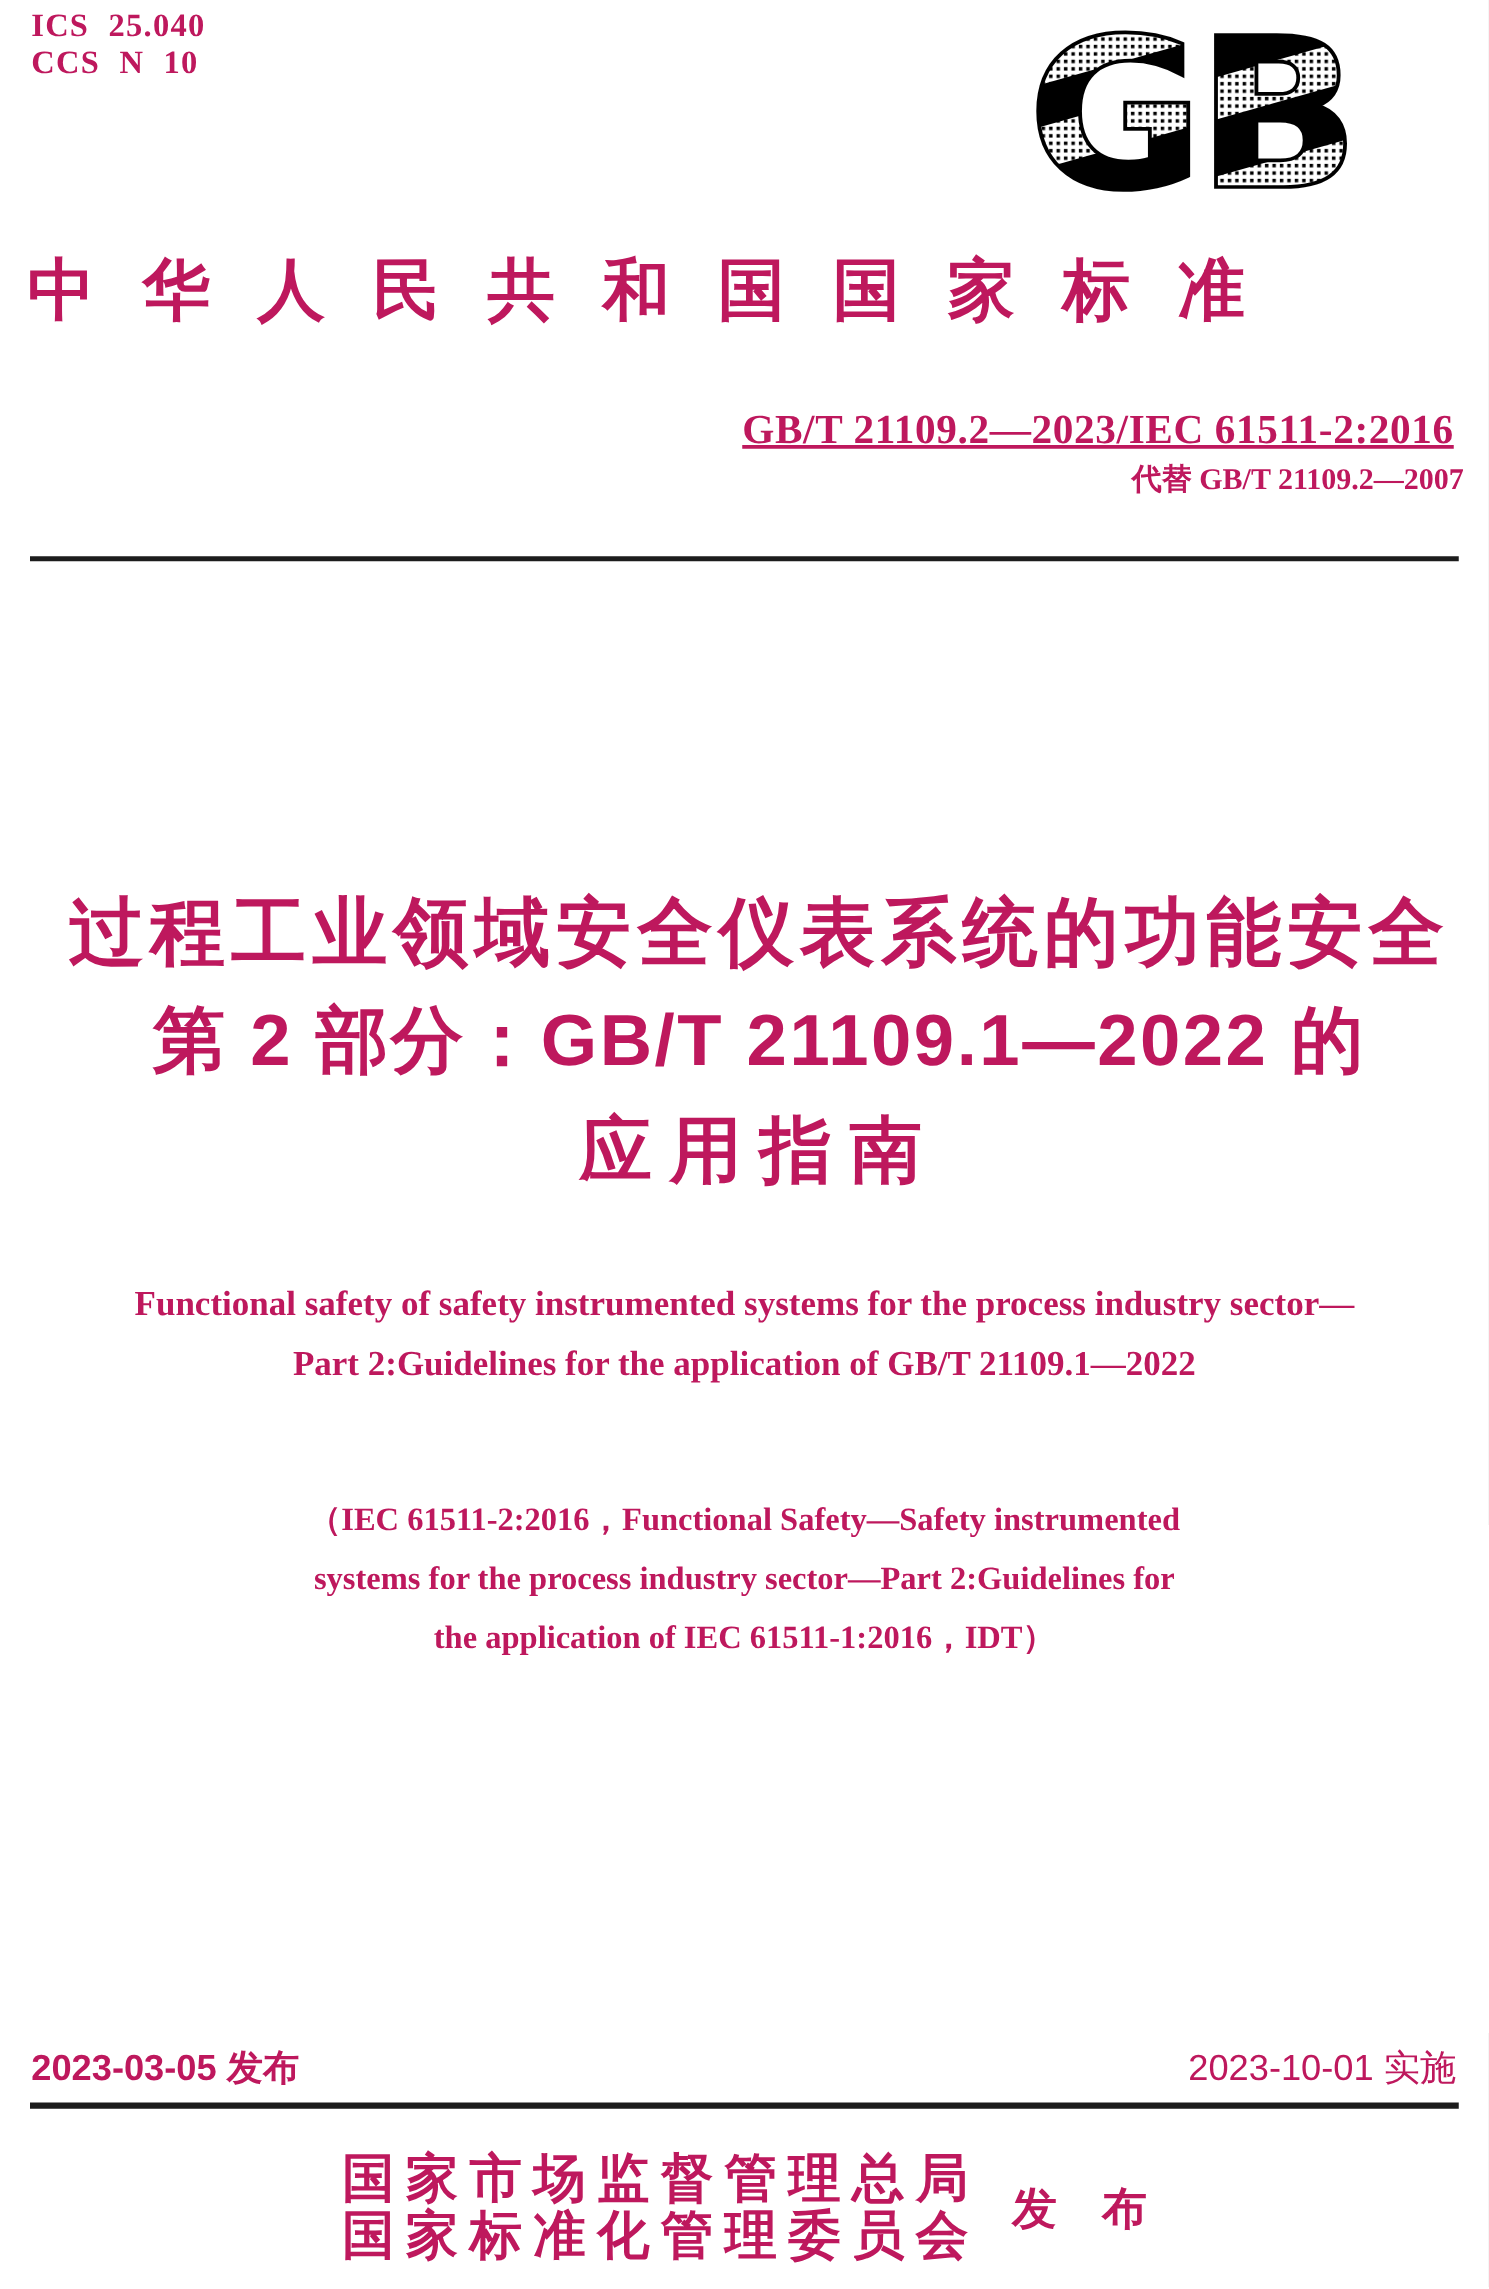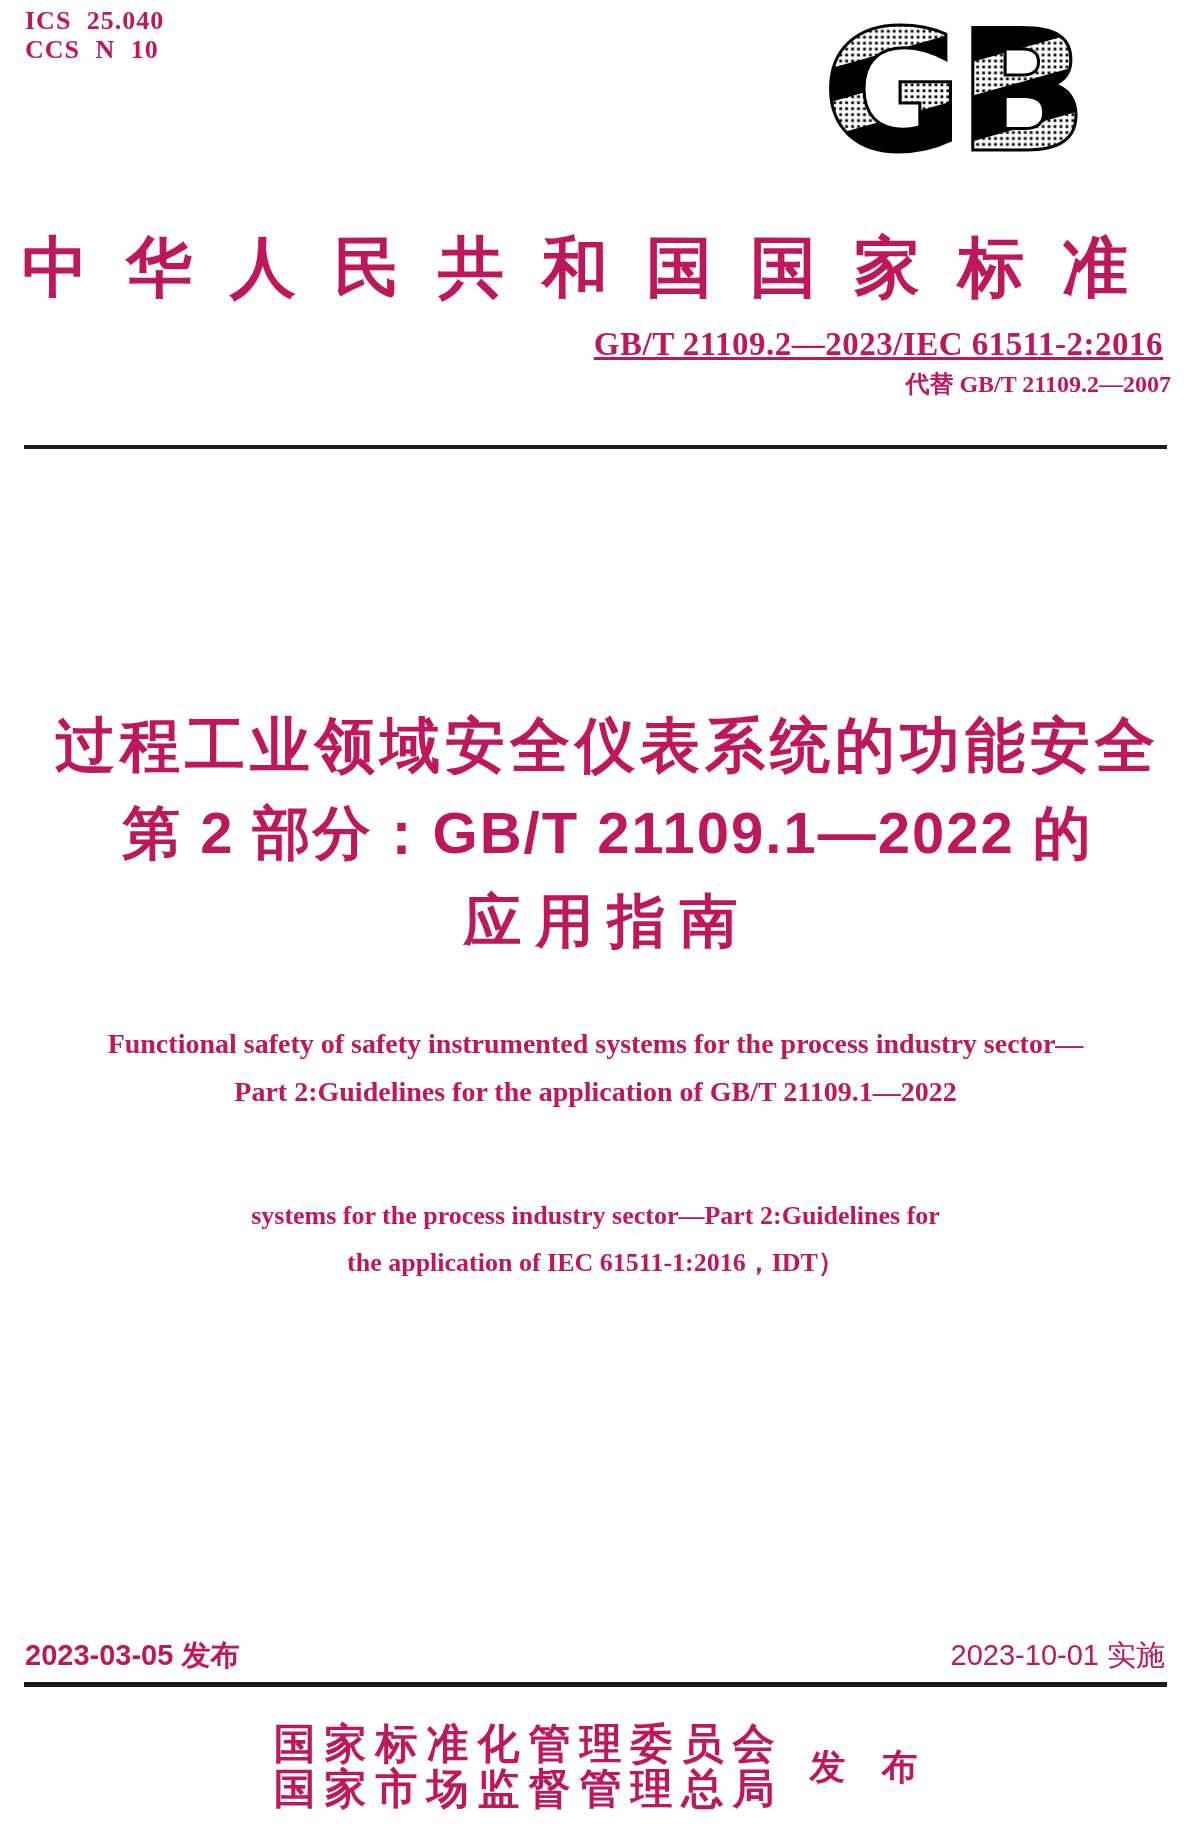--- a/index.html
+++ b/index.html
@@ -17,24 +17,23 @@
     position:absolute;left:25px;top:6px;
     font-weight:bold;font-size:26px;line-height:29px;
     font-family:"Liberation Serif", serif;
     word-spacing:8px;letter-spacing:1px;
   }
   
   .gb-logo{position:absolute;left:820px;top:22px;width:268px;height:142px;}
   
   .nat-title{
     position:absolute;left:22px;top:210px;
-    font-size:66px;font-weight:bold;line-height:1;
+    font-size:54px;font-weight:bold;line-height:1;
     letter-spacing:38px;white-space:nowrap;
-    font-family:Liberation Sans, sans-serif;
-    margin-top:24px;
+    font-family:Liberation Mono, monospace;
   }
   .std-num{
     position:absolute;right:28px;top:328px;
     font-size:33px;font-weight:bold;line-height:1;
     font-family:"Liberation Serif", serif;
     letter-spacing:0.5px;white-space:nowrap;text-decoration:underline;
   }
   .replaces{
     position:absolute;right:20px;top:372px;
     font-size:24px;font-weight:bold;line-height:1;
@@ -127,30 +126,31 @@
   <div class="cn-line cn1">过程工业领域安全仪表系统的功能安全</div>
   <div class="cn-line cn2">第 2 部分：GB/T 21109.1—2022 的</div>
   <div class="cn-line cn3">应用指南</div>
 
   <div class="en-title">
     <div>Functional safety of safety instrumented systems for the process industry sector—</div>
     <div>Part 2:Guidelines for the application of GB/T 21109.1—2022</div>
   </div>
 
   <div class="iec-note">
+    <div>（IEC 61511-2:2016，Functional Safety—Safety instrumented</div>
     <div>systems for the process industry sector—Part 2:Guidelines for</div>
     <div>the application of IEC 61511-1:2016，IDT）</div>
   </div>
 
   <div class="issue-date">2023-03-05 发布</div>
   <div class="impl-date">2023-10-01 实施</div>
 
   <div class="rule rule-bottom"></div>
 
   <div class="agency-block">
     <div class="agency-names">
+      <div>国家市场监督管理总局</div>
       <div>国家标准化管理委员会</div>
-      <div>国家市场监督管理总局</div>
     </div>
     <div class="publish-label">发　布</div>
   </div>
 
 </div>
 
 </body></html>

